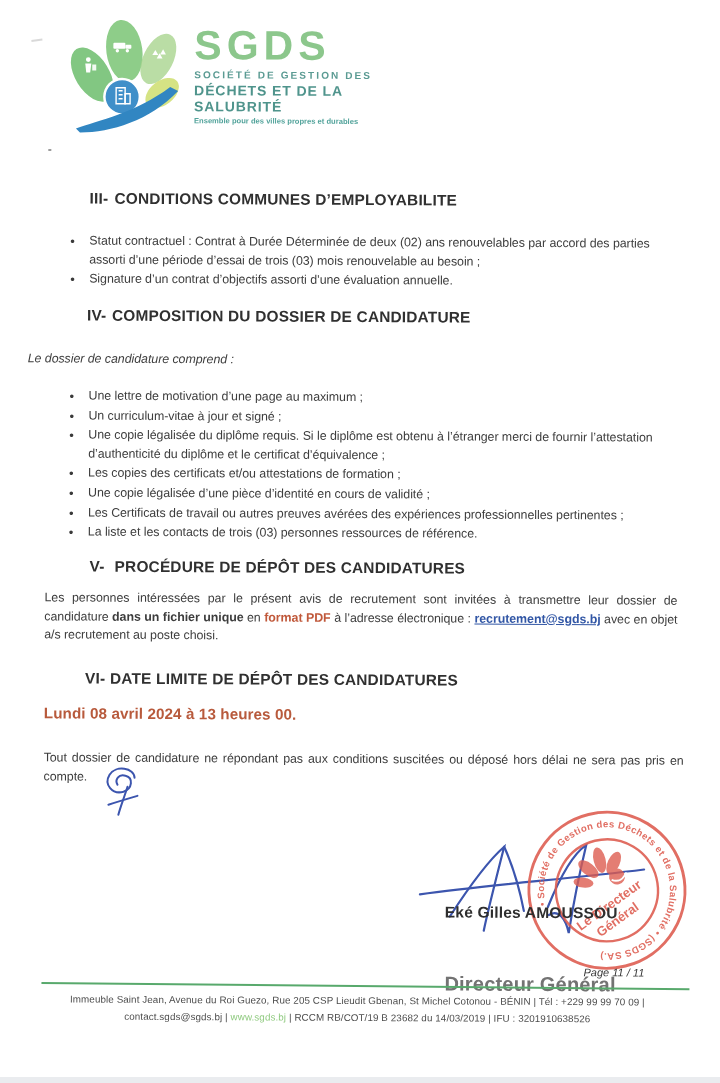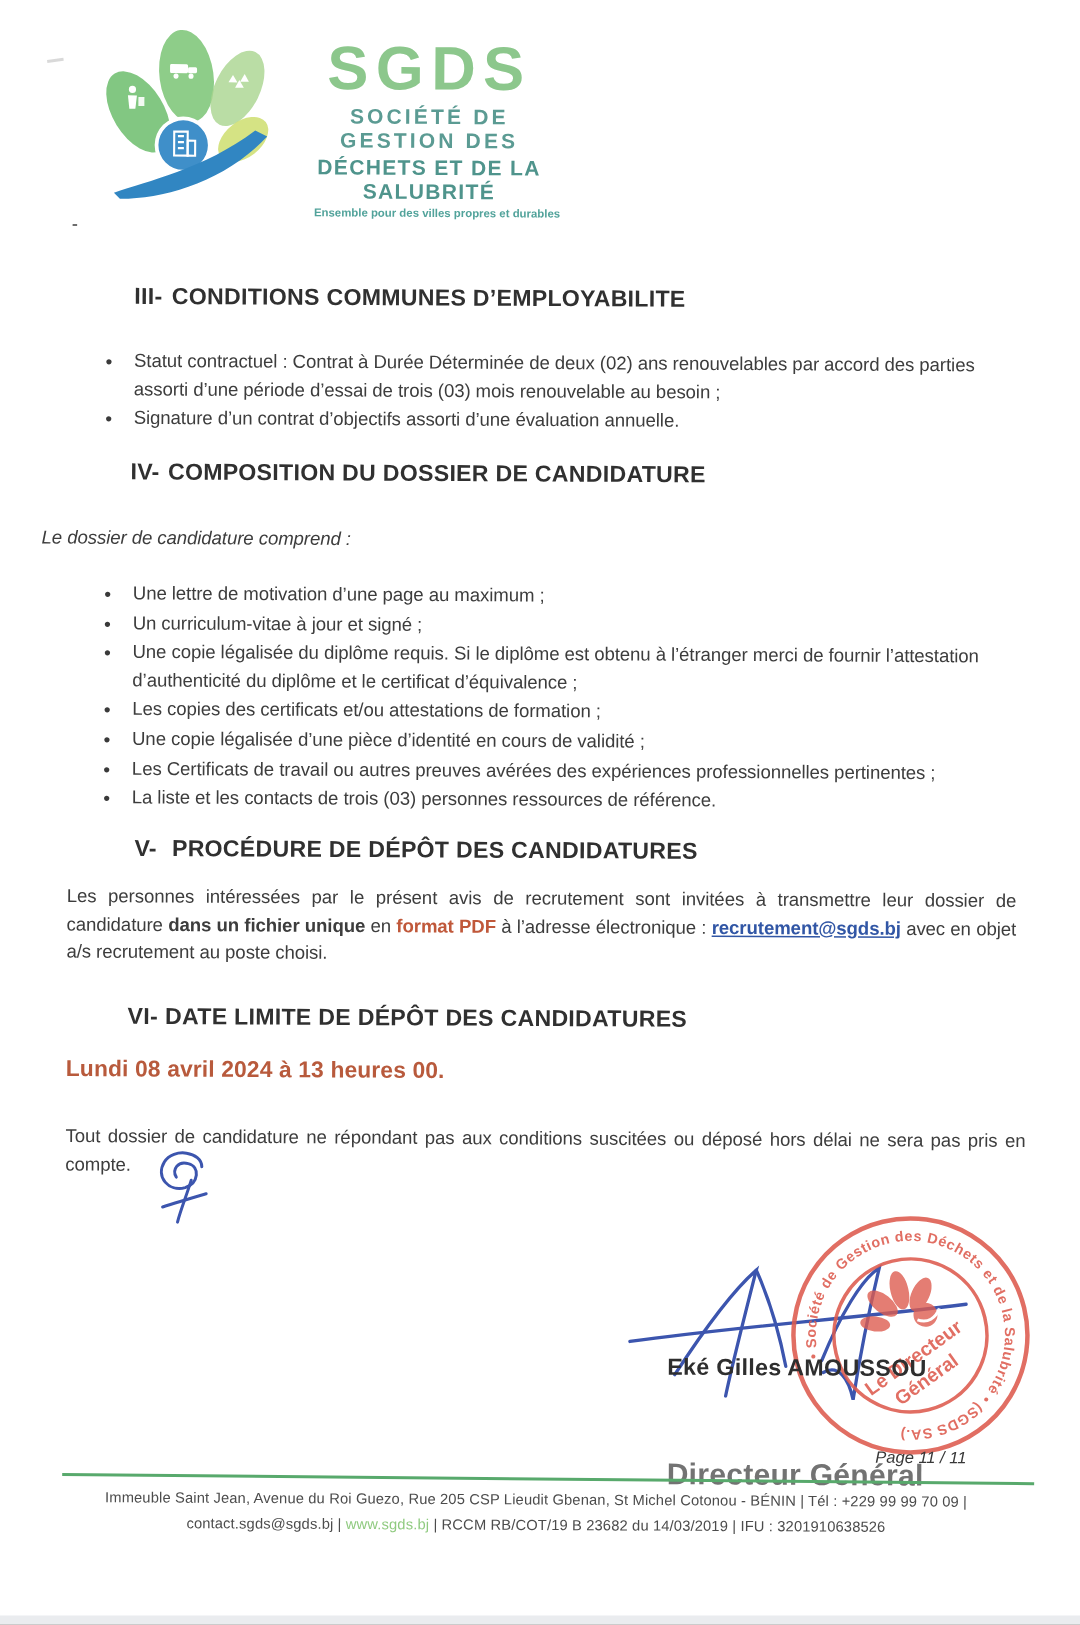--- a/index.html
+++ b/index.html
@@ -6,25 +6,25 @@
   .page {
     position:relative; width:720px; height:1083px; margin:0 auto;
     background:#ffffff; overflow:hidden;
     font-family:"Liberation Sans", sans-serif; color:#3d3d3d;
   }
   .scan { position:absolute; inset:0; transform:rotate(0.3deg); transform-origin:360px 500px; }
 
   
   .logo { position:absolute; left:56px; top:18px; width:320px; height:120px; }
   .logo-mark { position:absolute; left:0; top:0; }
-  .logo-text { position:absolute; left:136px; top:8px; width:184px;text-align:center; }
+  .logo-text { position:absolute; left:136px; top:8px; width:184px; }
   .logo-acronym { font-size:41px; font-weight:bold; letter-spacing:5px; color:#8cc78c; line-height:1; }
-  .logo-line1 { margin-top:3px; font-size:14px; letter-spacing:2.1px; color:#5b9b93; font-weight:bold; }
+  .logo-line1 { margin-top:3px; font-size:10px; letter-spacing:2.1px; color:#5b9b93; font-weight:bold; }
   .logo-line2 { margin-top:2px; font-size:14px; letter-spacing:0.9px; color:#4f948c; font-weight:bold; }
-  .logo-tagline { margin-top:2px; font-size:7.6px; color:#52a39b; font-weight:bold;margin-left:11px; }
+  .logo-tagline { margin-top:2px; font-size:7.6px; color:#52a39b; font-weight:bold; }
 
   
   .body-text { font-size:12.4px; line-height:1.5; color:#3d3d3d; letter-spacing:-0.05px; }
   .just { text-align:justify; }
   .heading { position:absolute; display:flex; font-size:15.4px; font-weight:bold; color:#303030; letter-spacing:0.2px; }
   .heading .num { width:25px; flex:none; }
 
   .intro-line { position:absolute; left:46px; top:142px; width:600px; display:flex; }
   .intro-line .dash { width:26px; flex:none; }
 

